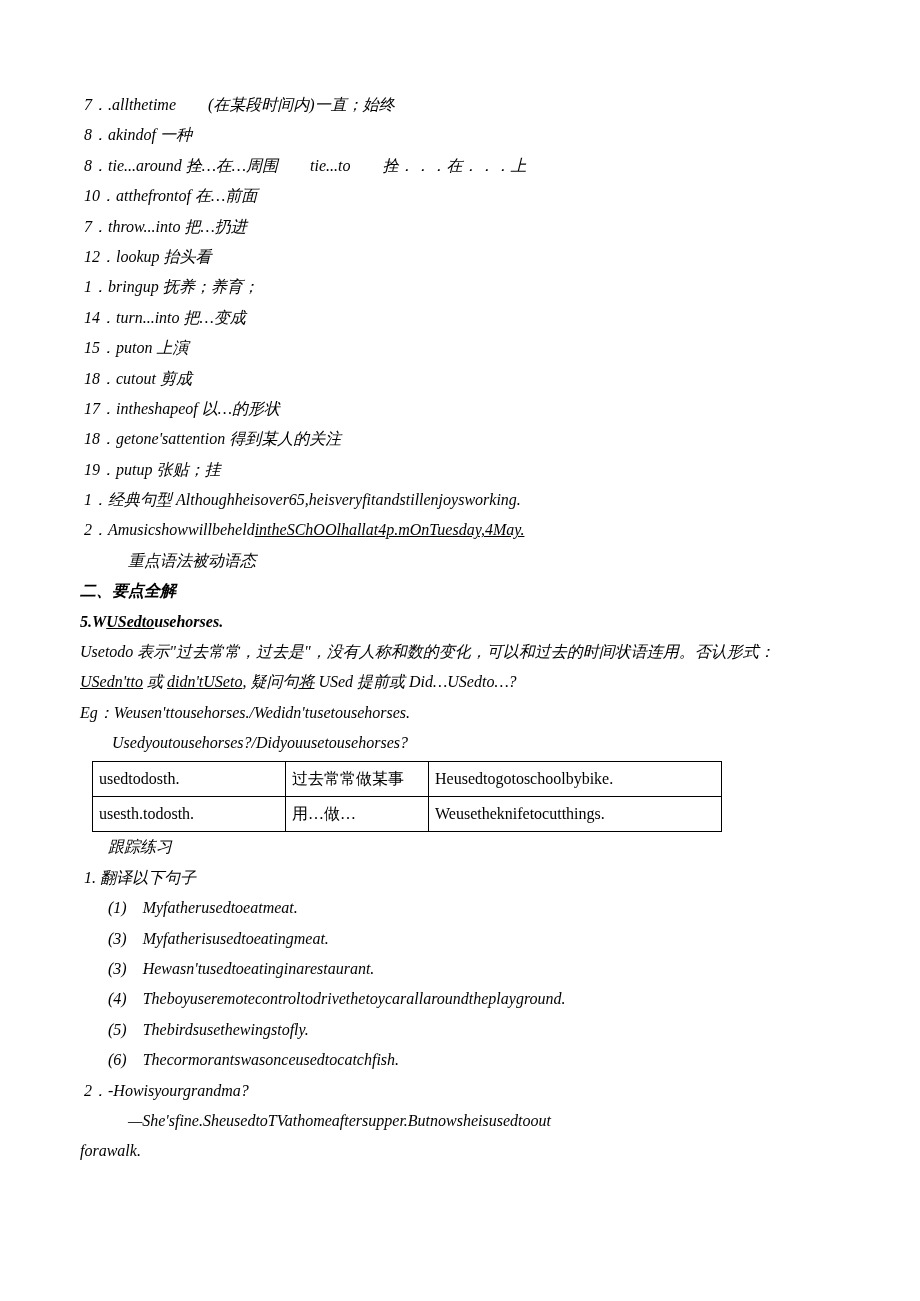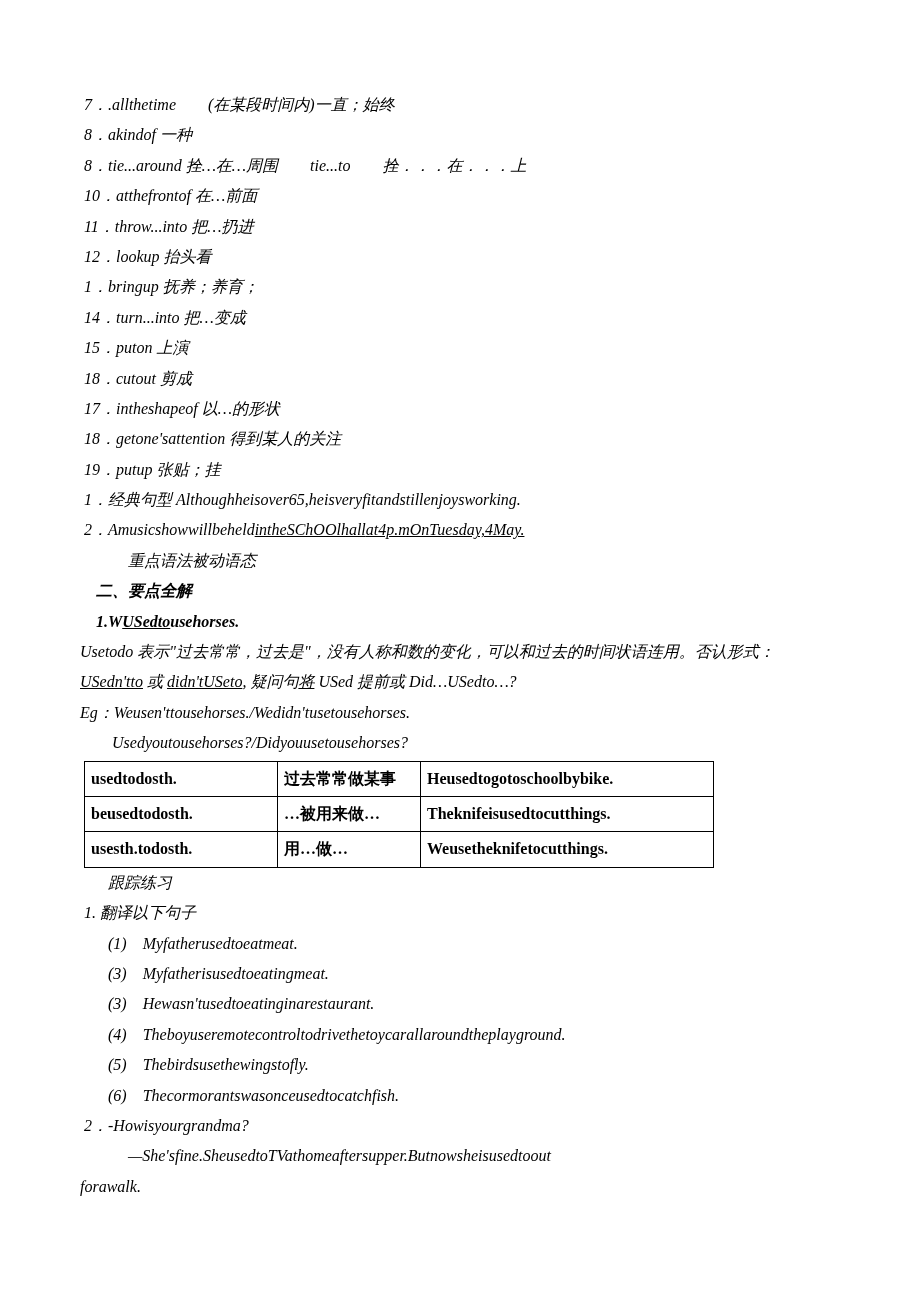--- a/index.html
+++ b/index.html
@@ -10,88 +10,82 @@
     line-height: 1.9;
     color: #000;
     background: #fff;
     width: 920px;
     box-sizing: border-box;
   }
   .line { margin: 0; font-style: italic; }
   .indent1 { padding-left: 4px; }
   .indent2 { padding-left: 28px; }
   .indent3 { padding-left: 48px; }
-  .bold { font-weight: bold; margin-left: 16px; }
+  .bold { font-weight: bold; }
   .underline { text-decoration: underline; }
   table {
     border-collapse: collapse;
     margin-top: 2px;
-    margin-left: 4px;
-    font-weight: bold;
+    margin-left: 12px;
   }
   td {
     border: 1px solid #000;
     padding: 2px 6px;
     vertical-align: top;
     font-size: 16px;
   }
   td.col1 { width: 180px; }
   td.col2 { width: 130px; }
   td.col3 { width: 280px; }
 </style>
 </head>
 <body>
 
 <p class="line indent1">7．.allthetime　　(在某段时间内)一直；始终</p>
 <p class="line indent1">8．akindof 一种</p>
 <p class="line indent1">8．tie...around 拴…在…周围　　tie...to　　拴．．．在．．．上</p>
 <p class="line indent1">10．atthefrontof 在…前面</p>
-<p class="line indent1">11．throw...into 把…扔进</p>
+<p class="line indent1">7．throw...into 把…扔进</p>
 <p class="line indent1">12．lookup 抬头看</p>
 <p class="line indent1">1．bringup 抚养；养育；</p>
 <p class="line indent1">14．turn...into 把…变成</p>
 <p class="line indent1">15．puton 上演</p>
 <p class="line indent1">18．cutout 剪成</p>
 <p class="line indent1">17．intheshapeof 以…的形状</p>
 <p class="line indent1">18．getone'sattention 得到某人的关注</p>
 <p class="line indent1">19．putup 张贴；挂</p>
 
 <p class="line indent1">1．经典句型 Althoughheisover65,heisveryfitandstillenjoysworking.</p>
 <p class="line indent1">
   <span>2．Amusicshowwillbeheld</span><span class="underline">intheSChOOlhall</span><span class="underline">at4p.mOnTuesday,4May.</span>
 </p>
 
 <p class="line indent3">重点语法被动语态</p>
 <p class="line bold">二、要点全解</p>
 
 <p class="line bold">
-  <span>1.W</span><span class="underline">USedto</span><span>usehorses.</span>
+  <span>5.W</span><span class="underline">USedto</span><span>usehorses.</span>
 </p>
 
 <p class="line">
   <span>Usetodo 表示"过去常常，过去是"，没有人称和数的变化，可以和过去的时间状语连用。否认形式：</span>
 </p>
 <p class="line">
   <span class="underline">USedn'tto</span><span> 或 </span><span class="underline">didn'tUSeto</span><span>, 疑问句</span><span class="underline">将</span><span> USed 提前或 Did…USedto…?</span>
 </p>
 
 <p class="line">Eg：Weusen'ttousehorses./Wedidn'tusetousehorses.</p>
 <p class="line">　　Usedyoutousehorses?/Didyouusetousehorses?</p>
 
 <table>
   <tbody>
       <tr>
     <td class="col1">usedtodosth.</td>
     <td class="col2" style="vertical-align:bottom;">过去常常做某事</td>
     <td class="col3">Heusedtogotoschoolbybike.</td>
-  </tr>
-  <tr>
-    <td class="col1">beusedtodosth.</td>
-    <td class="col2">…被用来做…</td>
-    <td class="col3">Theknifeisusedtocutthings.</td>
   </tr>
   <tr>
     <td class="col1">usesth.todosth.</td>
     <td class="col2">用…做…</td>
     <td class="col3">Weusetheknifetocutthings.</td>
   </tr>
 </tbody>
   </table>
 
 <p class="line indent2">跟踪练习</p>

